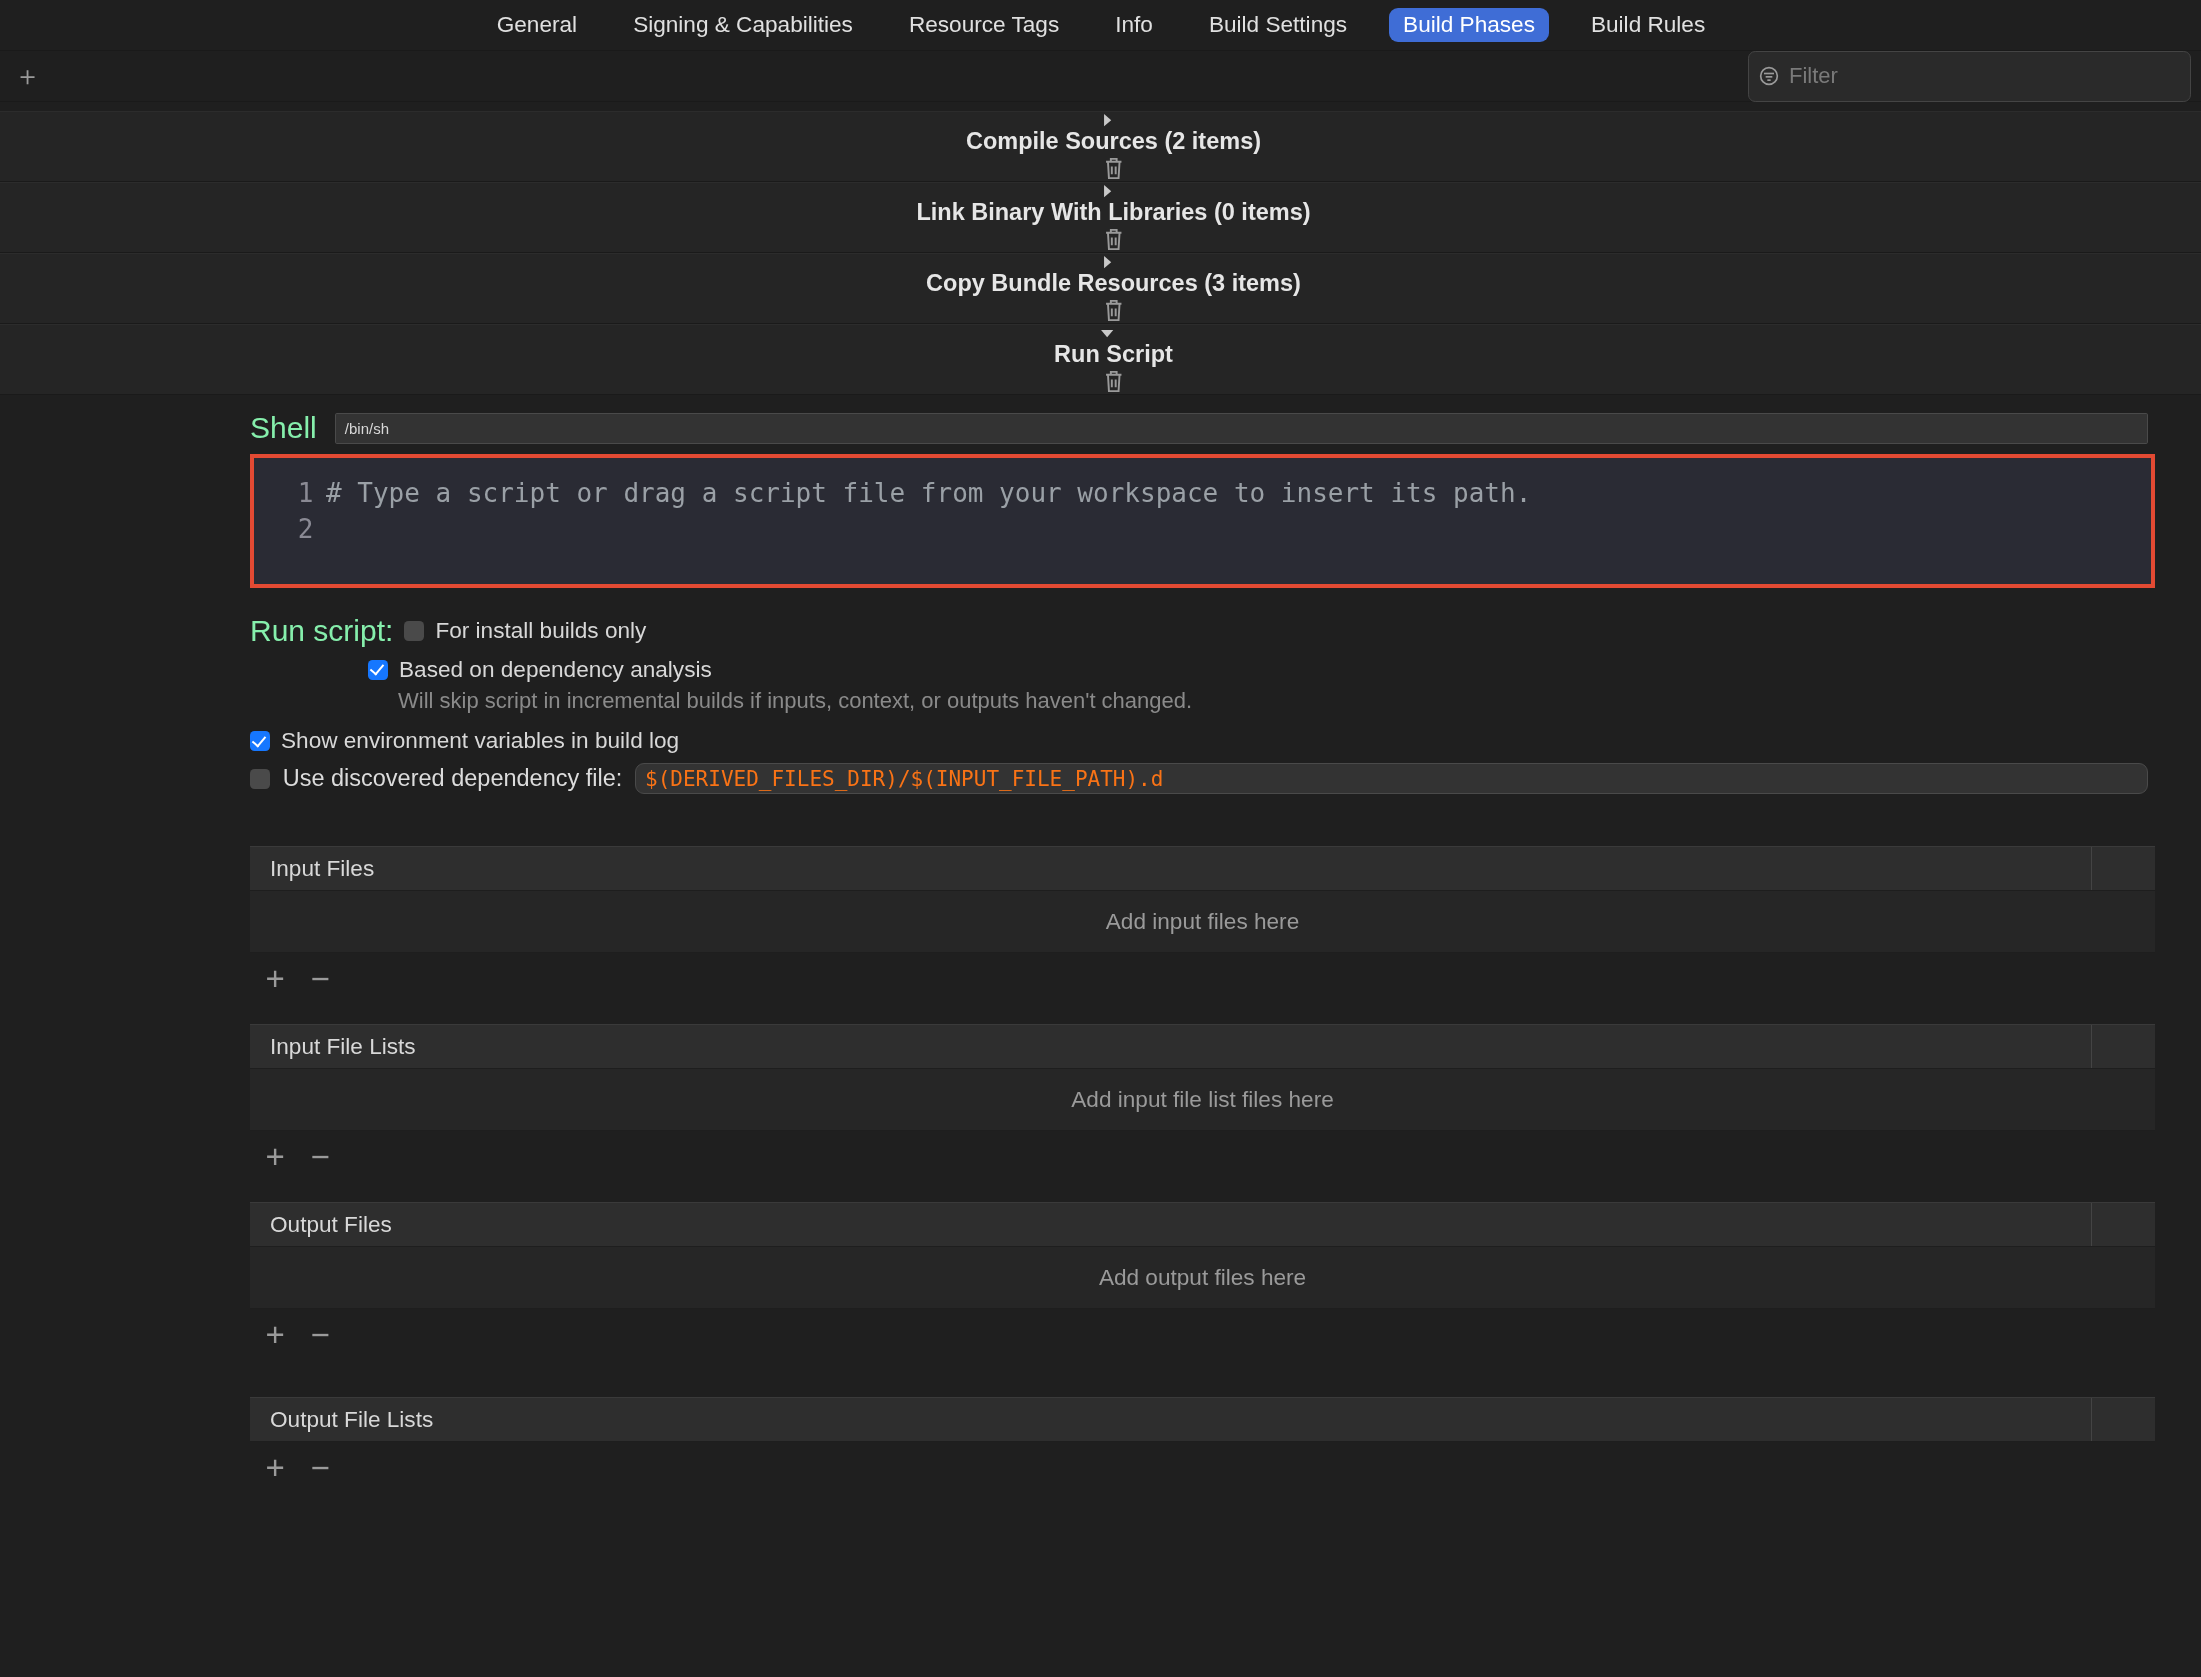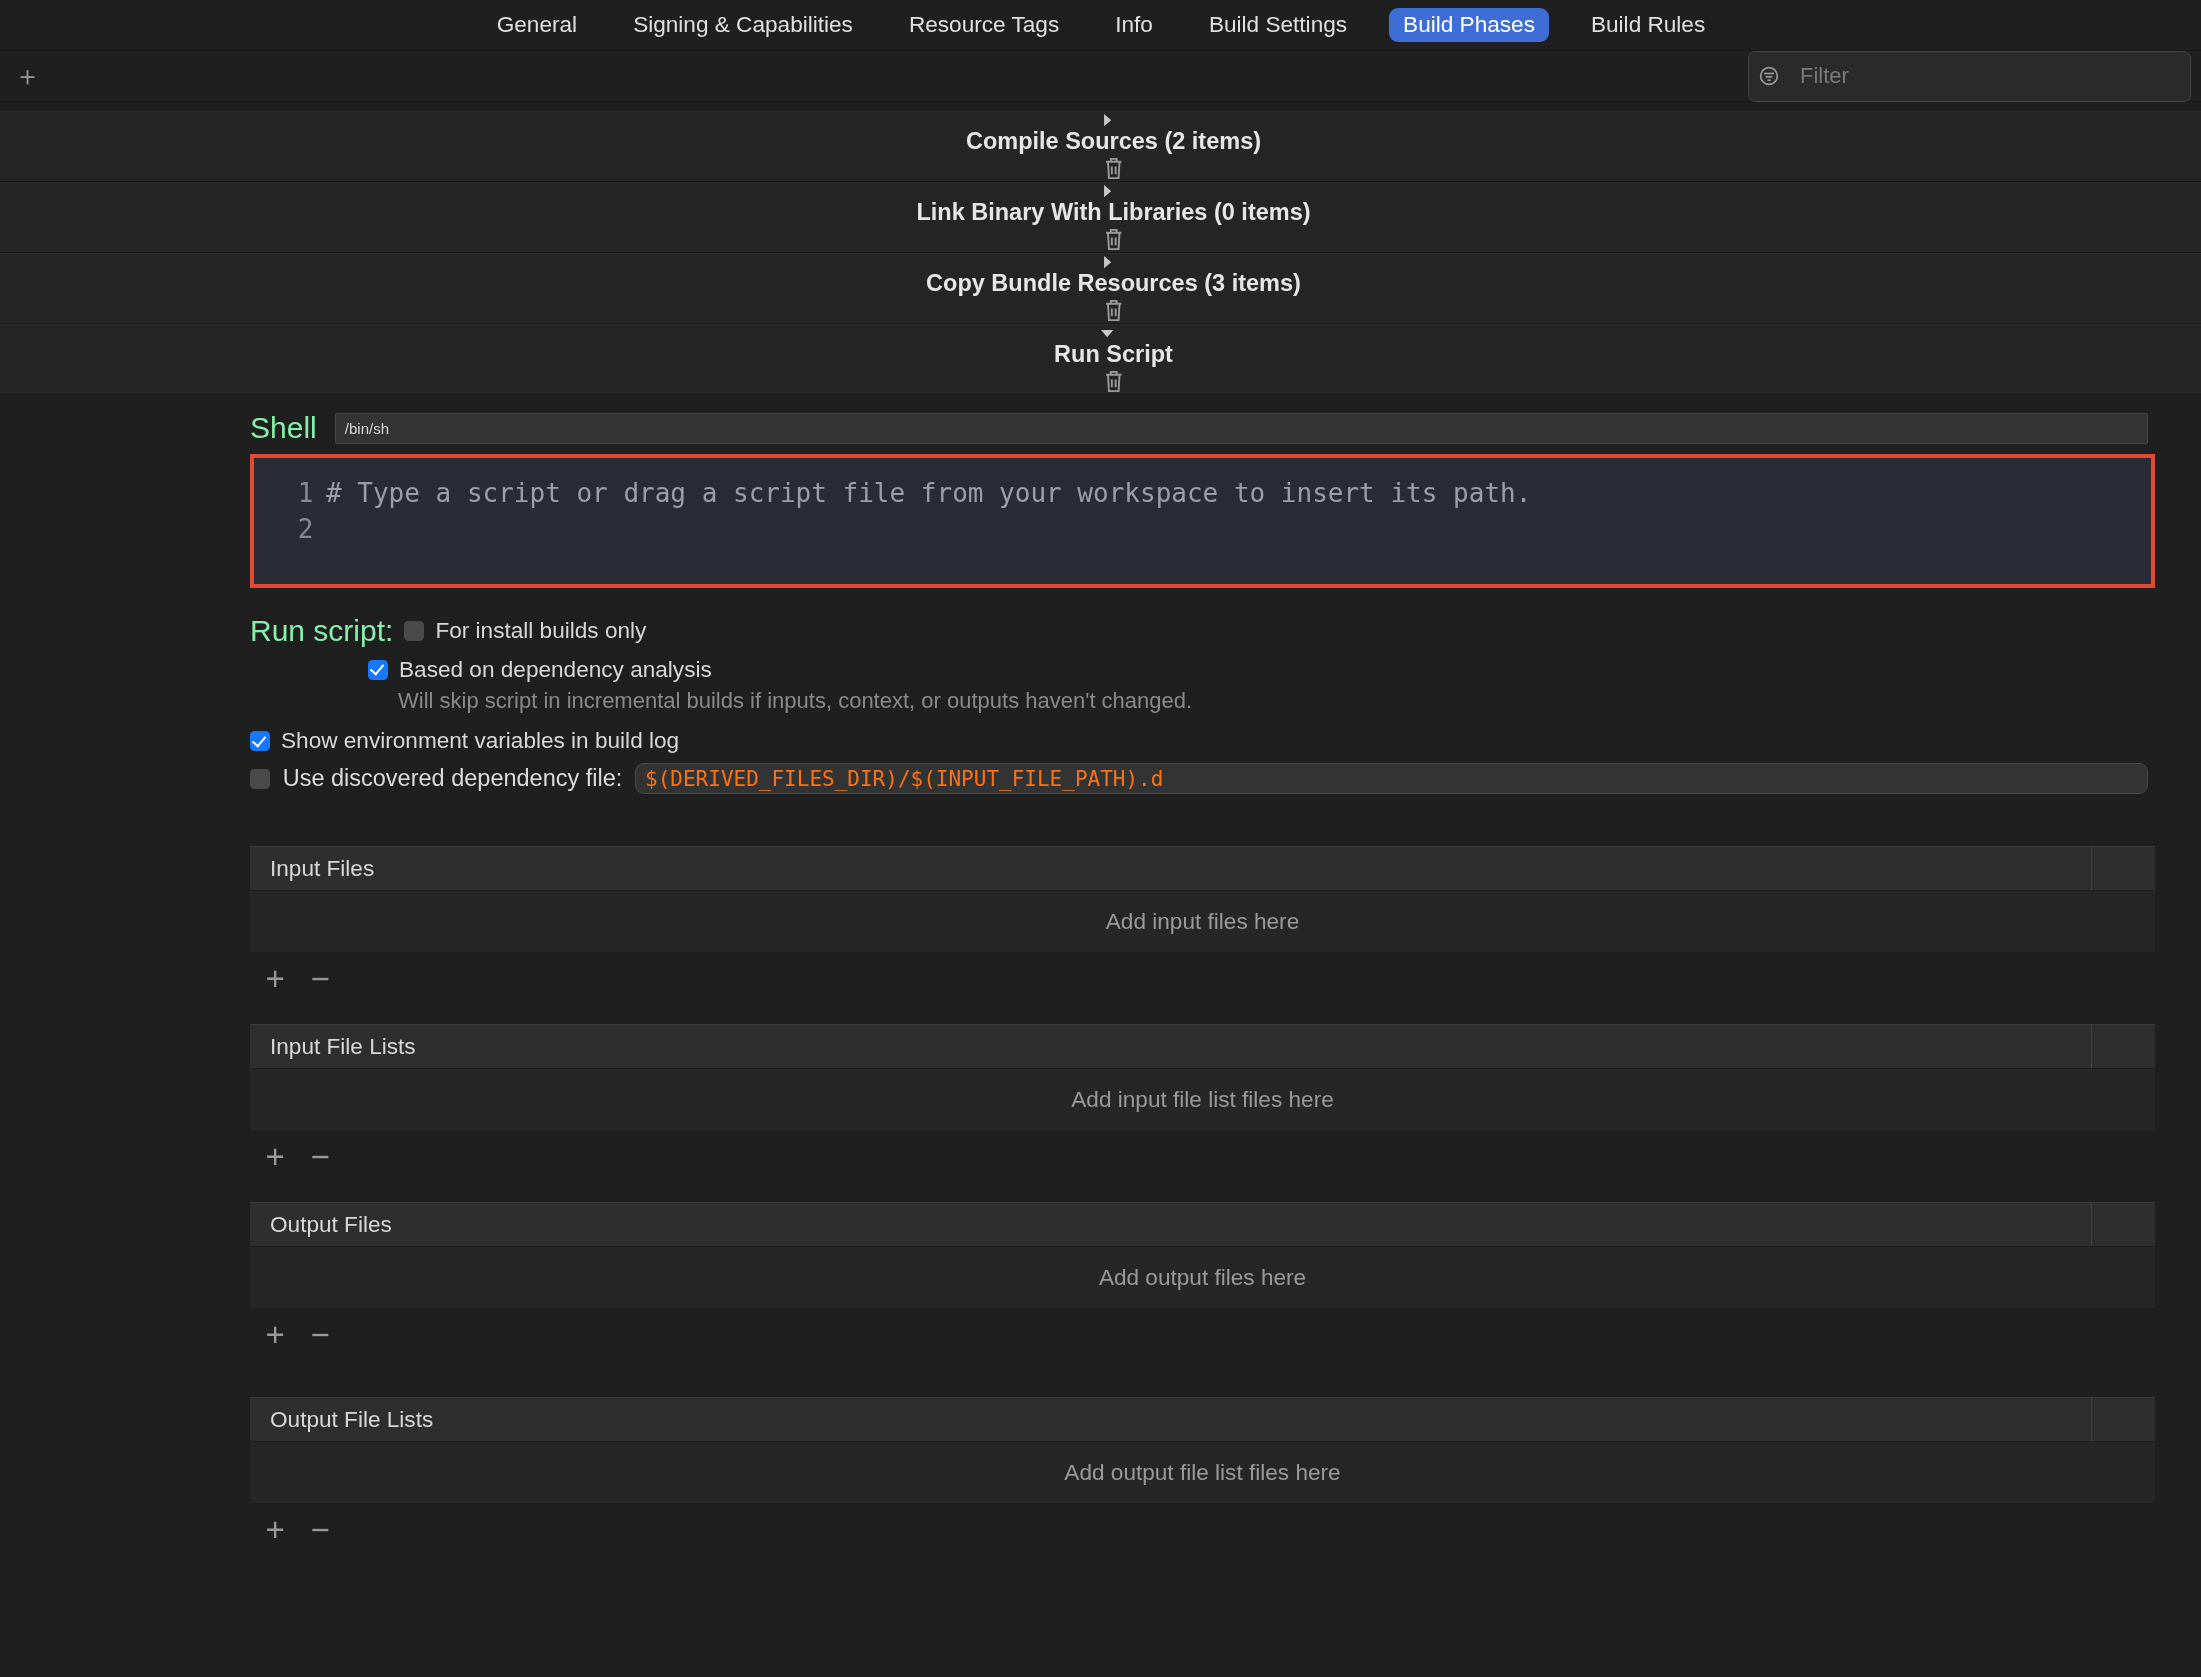--- a/index.html
+++ b/index.html
@@ -66,21 +66,21 @@
     font-weight: 300;
   }
   .spacer { flex: 1; }
   .filter-box {
     display: flex; align-items: center;
     width: 443px; height: 51px;
     background: #2a2a2a;
     border: 0.9px solid #444;
     border-radius: 7.2px;
     padding: 0 9px;
-    gap: 20px;
+    gap: 9px;
   }
   .filter-icon {
     width: 22px; height: 22px;
     display:flex; align-items:center; justify-content:center;
     color: #9a9a9a;
   }
   .filter-input {
     flex: 1;
     color: var(--text-placeholder);
     font-size: 22px;
@@ -426,21 +426,20 @@
         <span class="pm-btn">+</span>
         <span class="pm-btn">−</span>
       </div>
     </div>
 
     <div class="file-section" style="margin-top:28px;">
       <div class="fs-header">
         <span>Output File Lists</span>
         <span class="col-divider"></span>
       </div>
-      <div class="fs-body">Add output file list files here</div>
       <div class="fs-footer">
         <span class="pm-btn">+</span>
         <span class="pm-btn">−</span>
       </div>
     </div>
 
   </div>
 
 </div>
 

